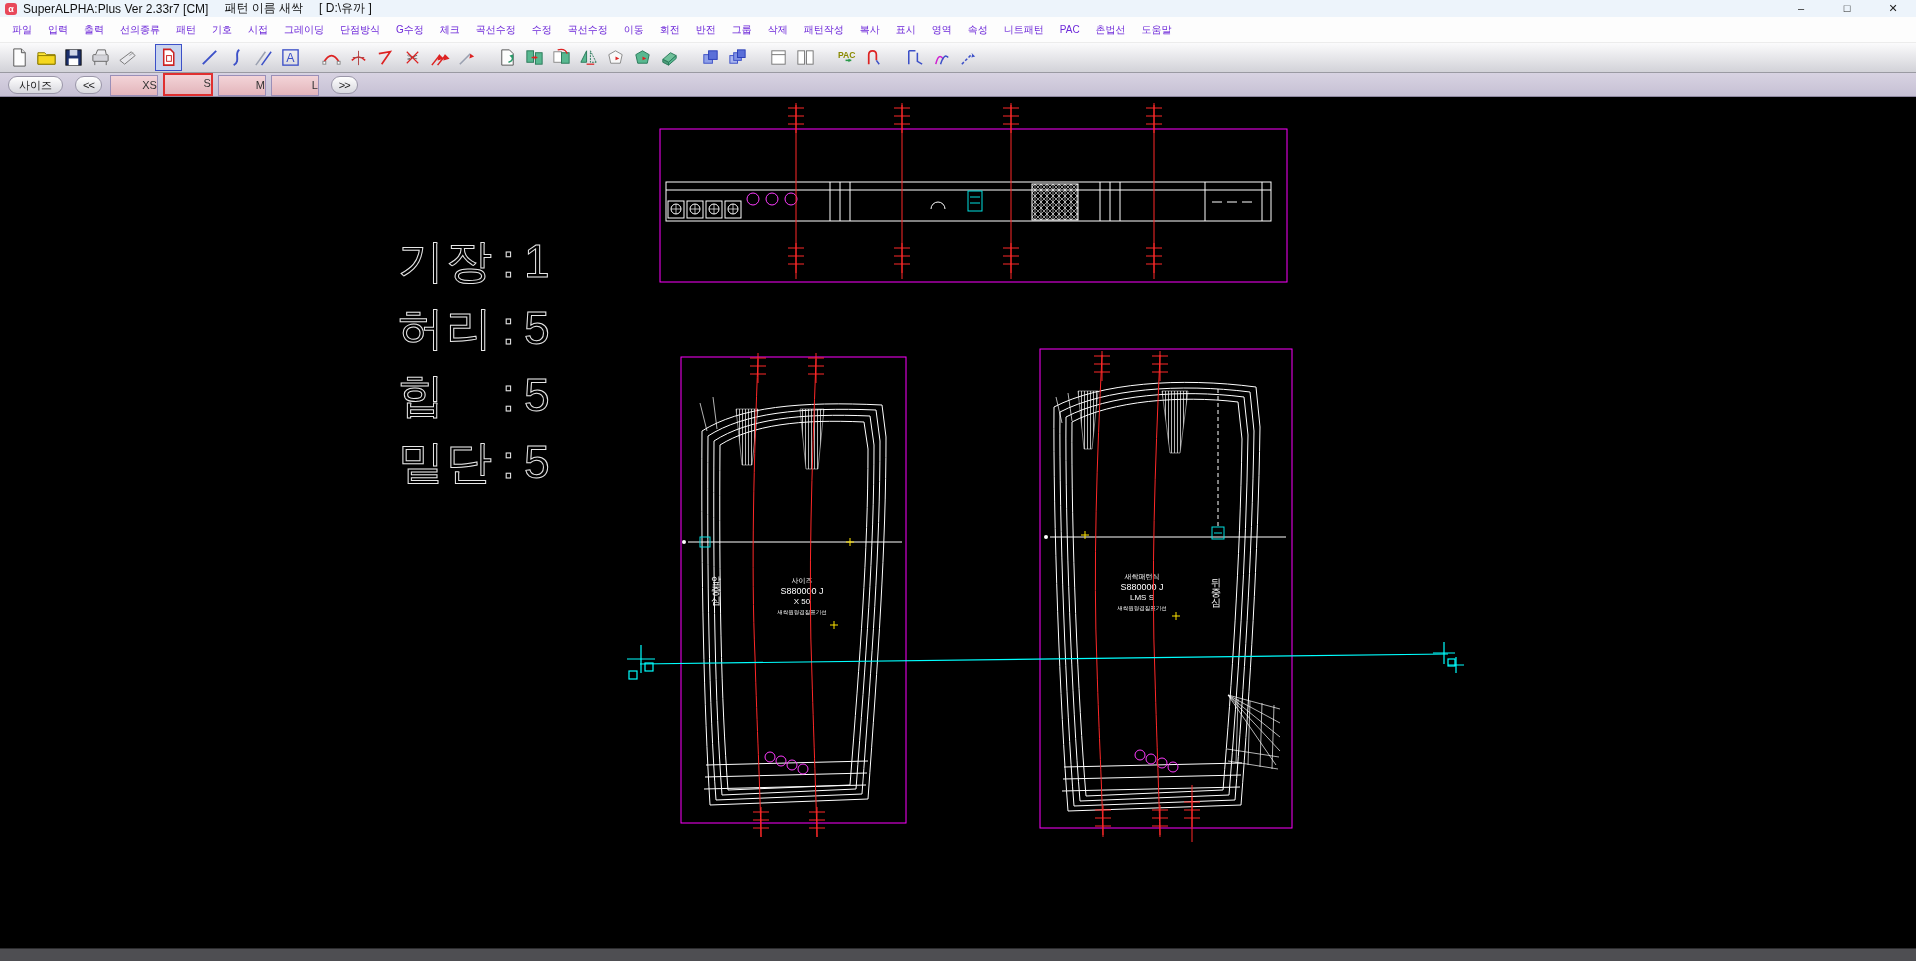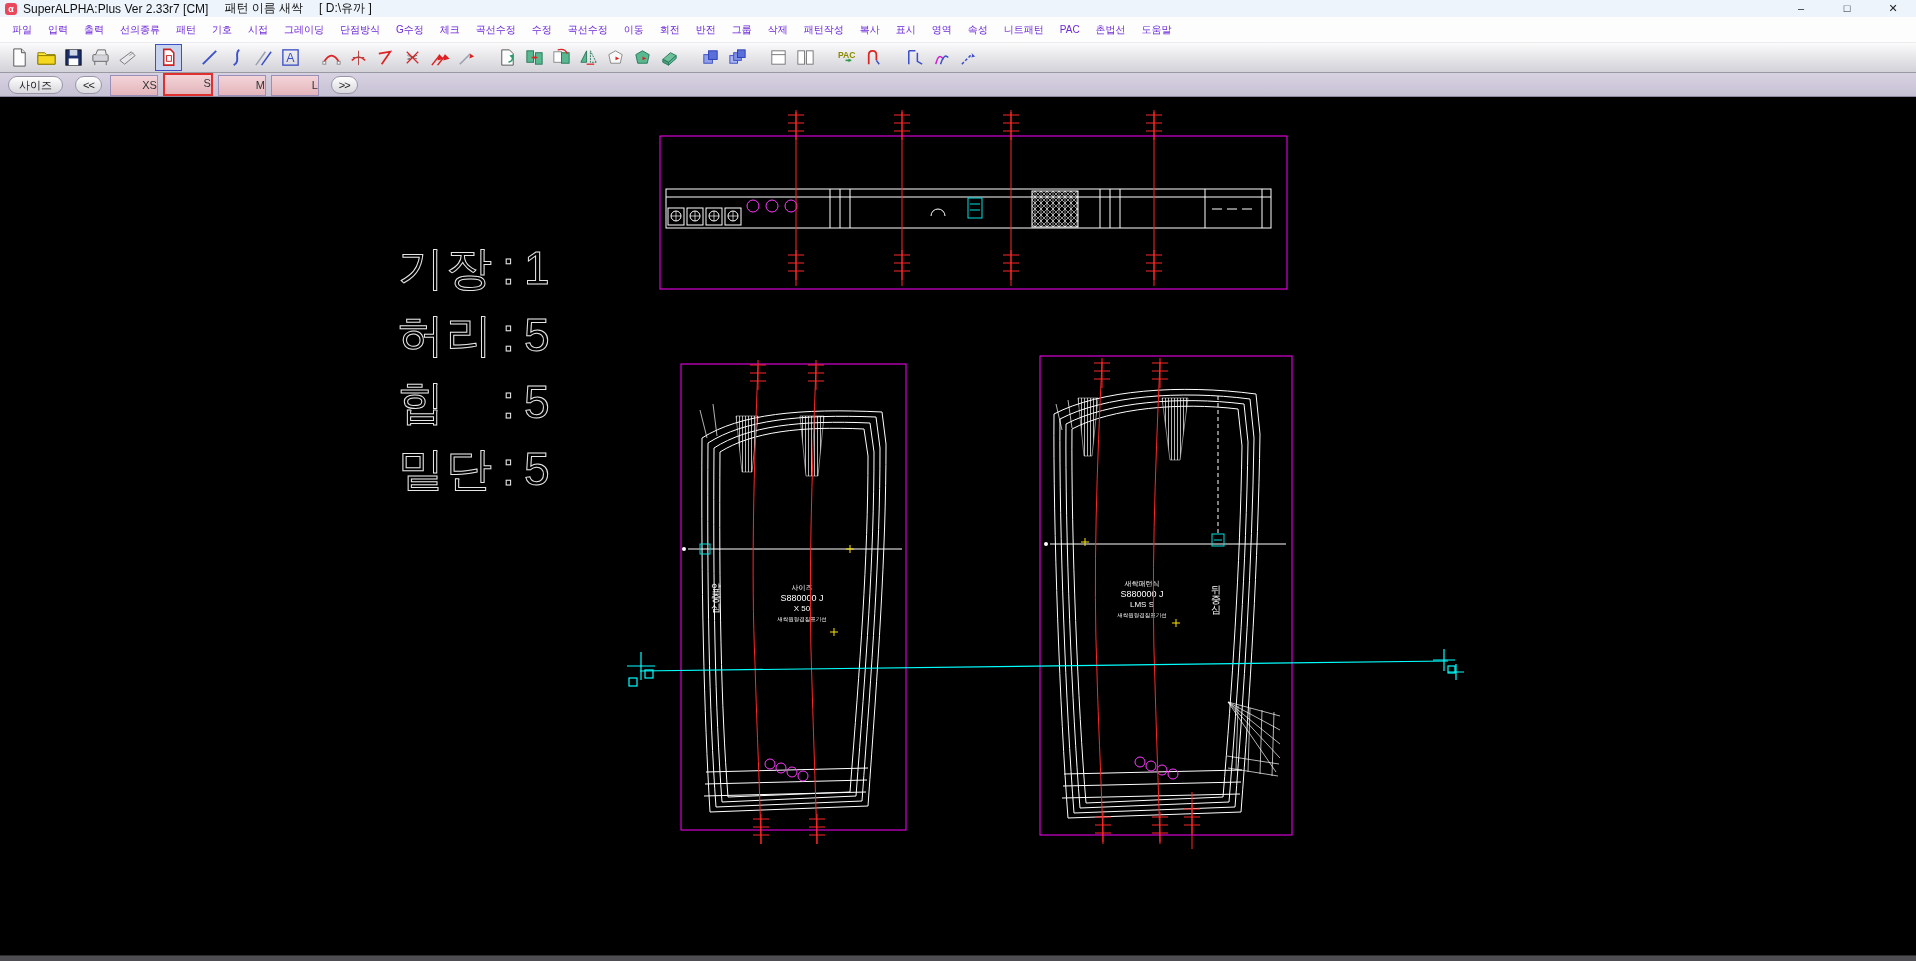--- a/index.html
+++ b/index.html
@@ -32,21 +32,21 @@
   .pill{background:linear-gradient(#ffffff,#d8d8de);border:1px solid #9a96a8;border-radius:9px;
     font-size:11px;color:#222;height:16px;line-height:16px;padding:0 10px;margin-bottom:2px;}
   .pill.panel{margin-left:8px;}
   .pill.nav{margin-left:12px;padding:0 7px;letter-spacing:-1px;}
   .size-tab{width:46px;height:19px;line-height:19px;text-align:right;font-size:11px;color:#333;
     background:linear-gradient(#f3d4d8,#e3b5bb);border:1px solid #9a8fb8;margin-left:5px;}
   .size-tab.selected{border:2px solid #e03030;height:19px;line-height:17px;}
   .size-tab:first-of-type{margin-left:8px;}
 
   
-  .canvas{position:relative;width:1916px;height:851px;background:#000;margin-top:7px;}
+  .canvas{position:relative;width:1916px;height:851px;background:#000;}
   .canvas svg{position:absolute;left:0;top:0;}
   text{font-family:"Liberation Sans",sans-serif;}
   .vtext{writing-mode:vertical-rl;text-orientation:upright;}
 
   
   .bottombar{height:14px;background:#4e4e52;border-top:1px solid #2c2c2e;}
 </style>
 </head>
 <body>
 

